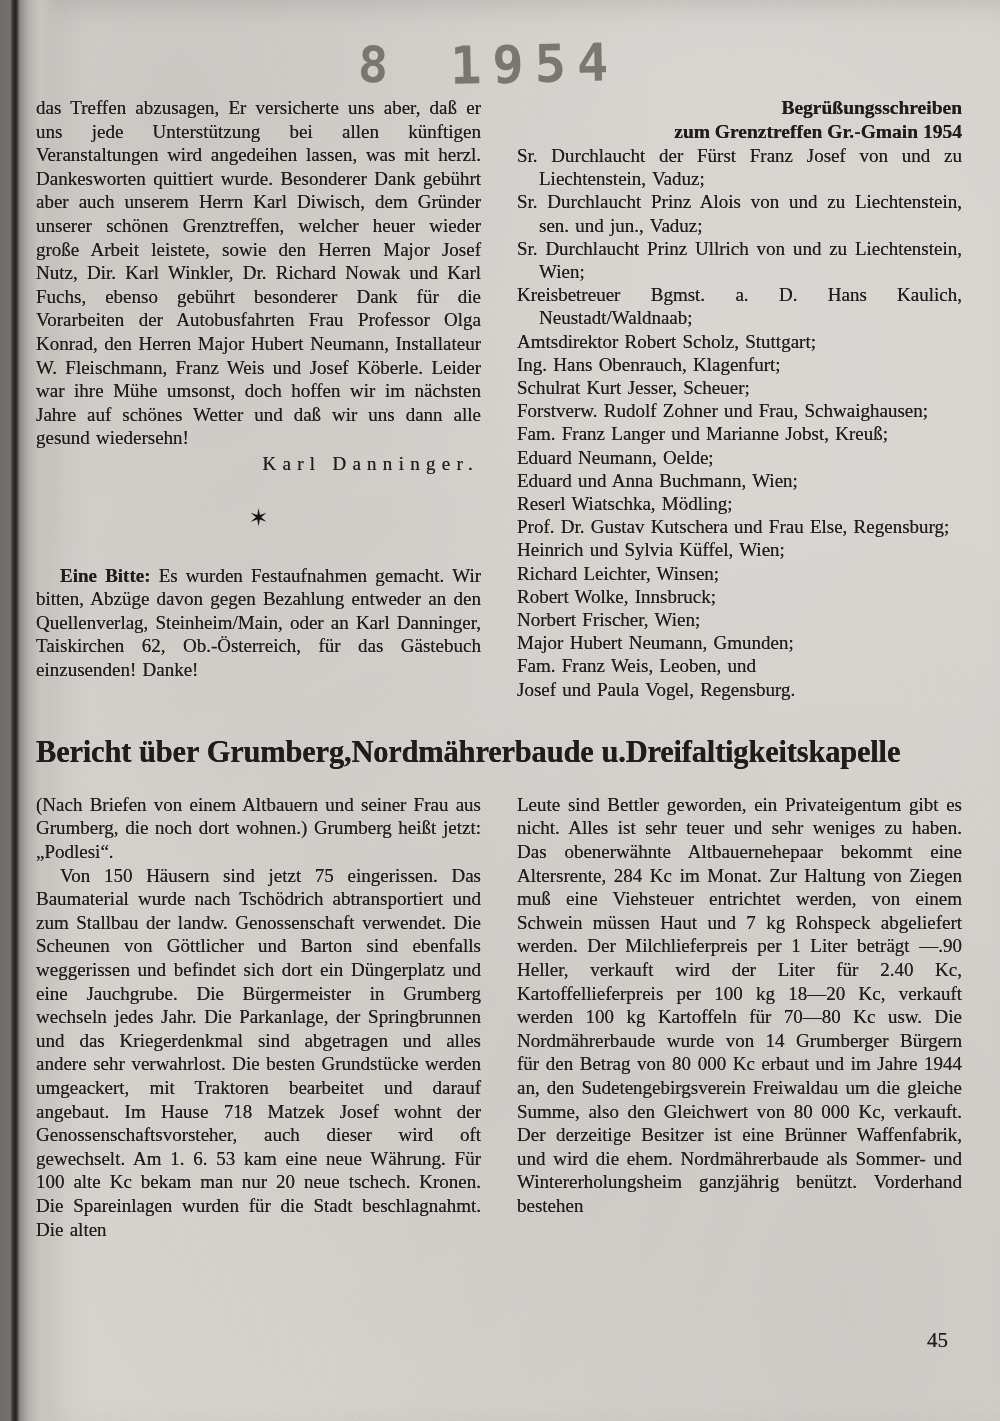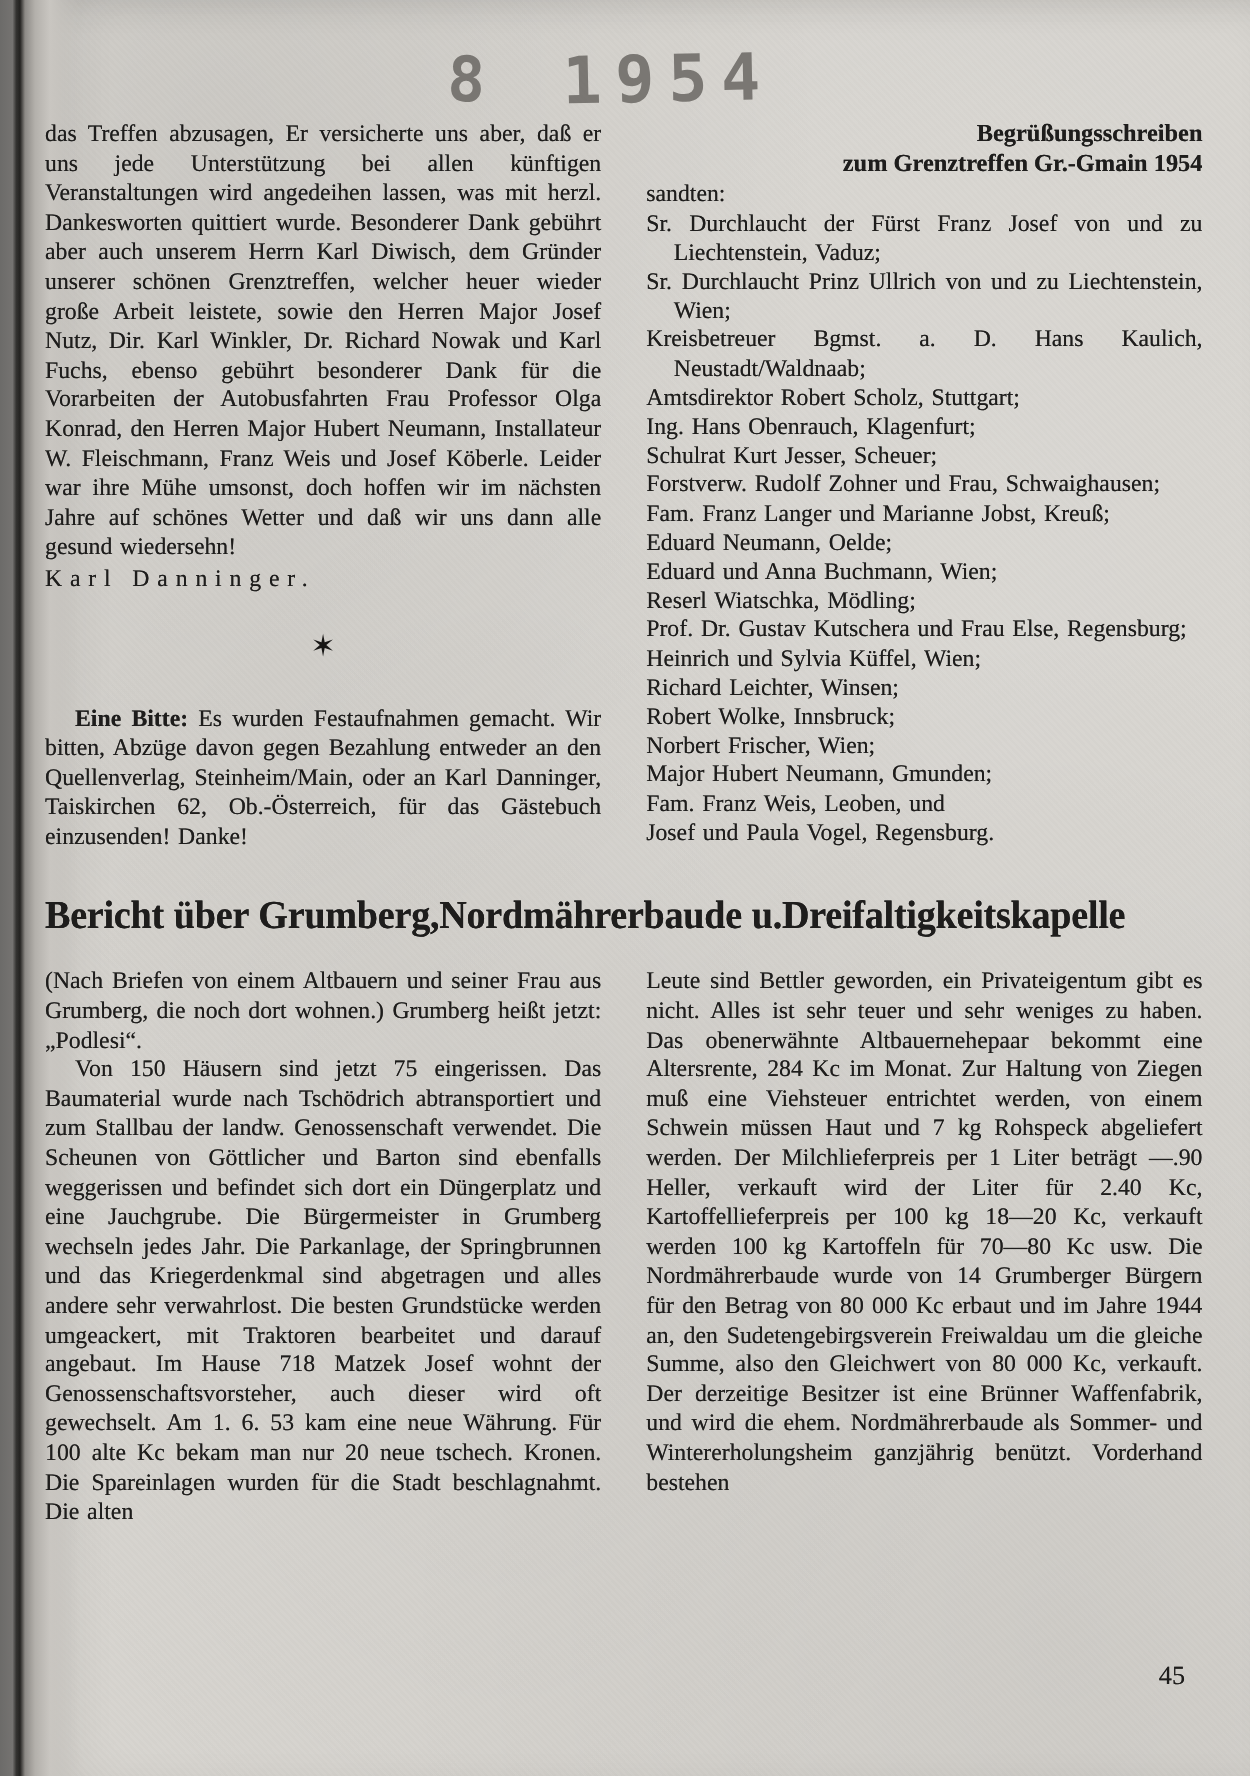--- a/index.html
+++ b/index.html
@@ -39,21 +39,21 @@
   .col{flex:1 1 0;min-width:0;}
   p{margin:0;}
   .body-text{
     font-size:19px;line-height:23.6px;text-align:justify;
     text-shadow:0 0 0.4px rgba(30,29,28,0.75);
     word-spacing:1.5px;
   }
   .indent-first{text-indent:24px;}
   .lead-bold{font-weight:bold;}
   .signature{
-    font-size:19px;line-height:23.6px;
+    font-size:19px;line-height:23.6px;text-align:right;
     letter-spacing:0.33em;padding-right:2px;margin-top:2px;
     text-shadow:0 0 0.4px rgba(30,29,28,0.75);
   }
   .star-divider{
     text-align:center;font-size:24px;line-height:24px;
     margin:30px 0 34px 0;color:#171615;
   }
   .col-heading{font-size:19.5px;line-height:24px;font-weight:bold;text-align:right;
                text-shadow:0 0 0.4px rgba(20,20,20,0.8);}
   .intro-line{font-size:19px;line-height:23.6px;text-shadow:0 0 0.4px rgba(30,29,28,0.75);}
@@ -96,24 +96,24 @@
       <div class="col">
         <p class="body-text">das Treffen abzusagen, Er versicherte uns aber, daß er uns jede Unterstützung bei allen künftigen Veranstaltungen wird angedeihen lassen, was mit herzl. Dankesworten quittiert wurde. Besonderer Dank gebührt aber auch unserem Herrn Karl Diwisch, dem Gründer unserer schönen Grenztreffen, welcher heuer wieder große Arbeit leistete, sowie den Herren Major Josef Nutz, Dir. Karl Winkler, Dr. Richard Nowak und Karl Fuchs, ebenso gebührt besonderer Dank für die Vorarbeiten der Autobusfahrten Frau Professor Olga Konrad, den Herren Major Hubert Neumann, Installateur W. Fleischmann, Franz Weis und Josef Köberle. Leider war ihre Mühe umsonst, doch hoffen wir im nächsten Jahre auf schönes Wetter und daß wir uns dann alle gesund wiedersehn!</p>
         <p class="signature">Karl Danninger.</p>
         <div class="star-divider">✶</div>
         <p class="body-text indent-first notice"><span class="lead-bold">Eine Bitte:</span><span> Es wurden Festaufnahmen gemacht. Wir bitten, Abzüge davon gegen Bezahlung entweder an den Quellenverlag, Steinheim/Main, oder an Karl Danninger, Taiskirchen 62, Ob.-Österreich, für das Gästebuch einzusenden! Danke!</span></p>
       </div>
 
       <div class="col">
         <p class="col-heading">Begrüßungsschreiben</p>
         <p class="col-heading spread">zum Grenztreffen Gr.-Gmain 1954</p>
-        <p class="intro-line">sandten:</p>
         <div>
 
         <p class="sender">Sr. Durchlaucht der Fürst Franz Josef von und zu Liechtenstein, Vaduz;</p>
+            <p class="sender">Sr. Durchlaucht Prinz Alois von und zu Liechtenstein, sen. und jun., Vaduz;</p>
             <p class="sender">Sr. Durchlaucht Prinz Ullrich von und zu Liechtenstein, Wien;</p>
             <p class="sender">Kreisbetreuer Bgmst. a. D. Hans Kaulich, Neustadt/Waldnaab;</p>
             <p class="sender">Amtsdirektor Robert Scholz, Stuttgart;</p>
             <p class="sender">Ing. Hans Obenrauch, Klagenfurt;</p>
             <p class="sender">Schulrat Kurt Jesser, Scheuer;</p>
             <p class="sender">Forstverw. Rudolf Zohner und Frau, Schwaighausen;</p>
             <p class="sender">Fam. Franz Langer und Marianne Jobst, Kreuß;</p>
             <p class="sender">Eduard Neumann, Oelde;</p>
             <p class="sender">Eduard und Anna Buchmann, Wien;</p>
             <p class="sender">Reserl Wiatschka, Mödling;</p>

